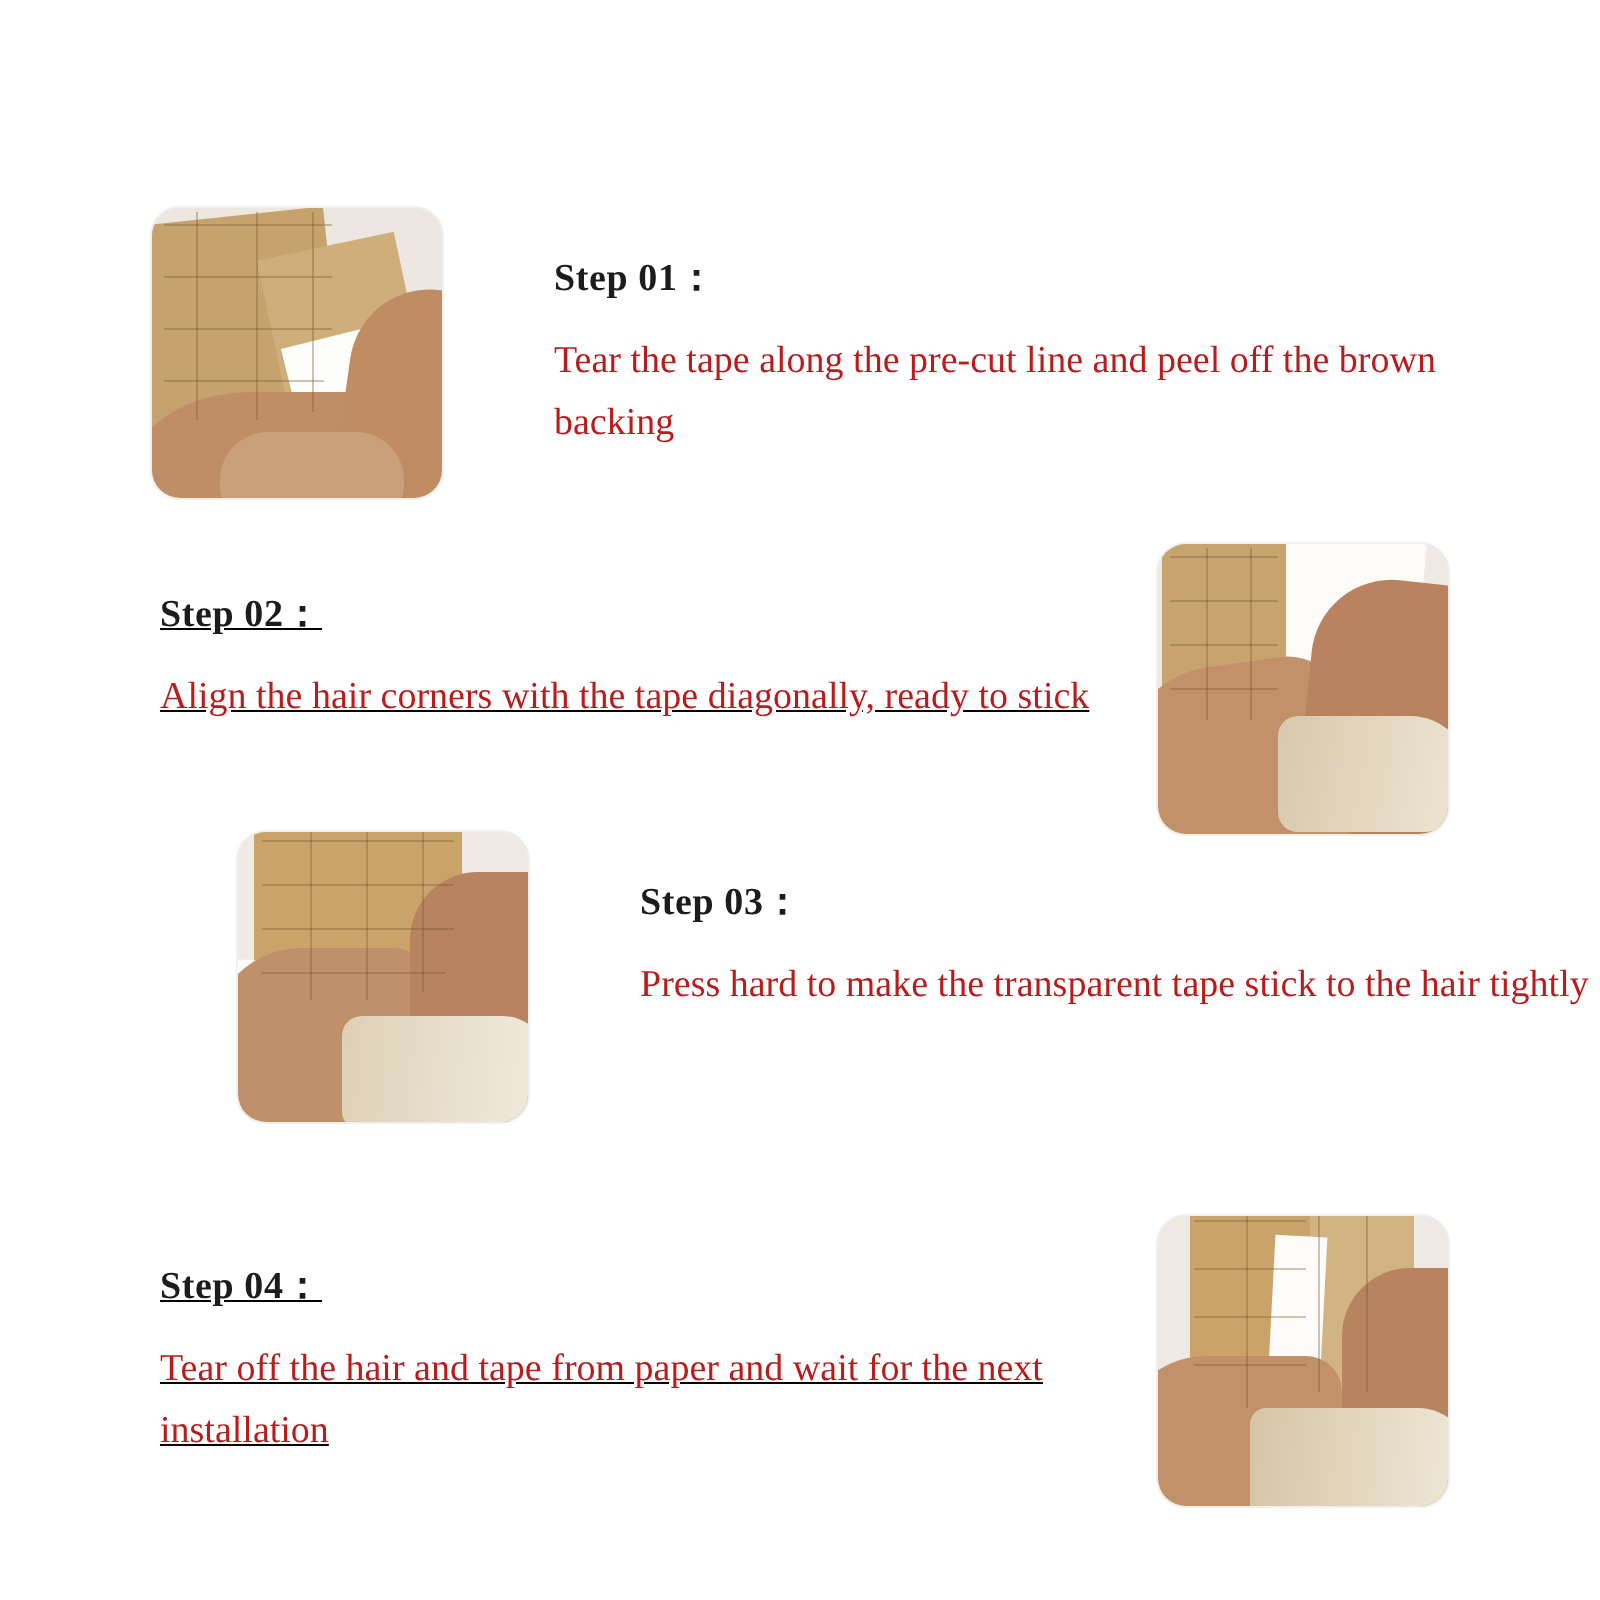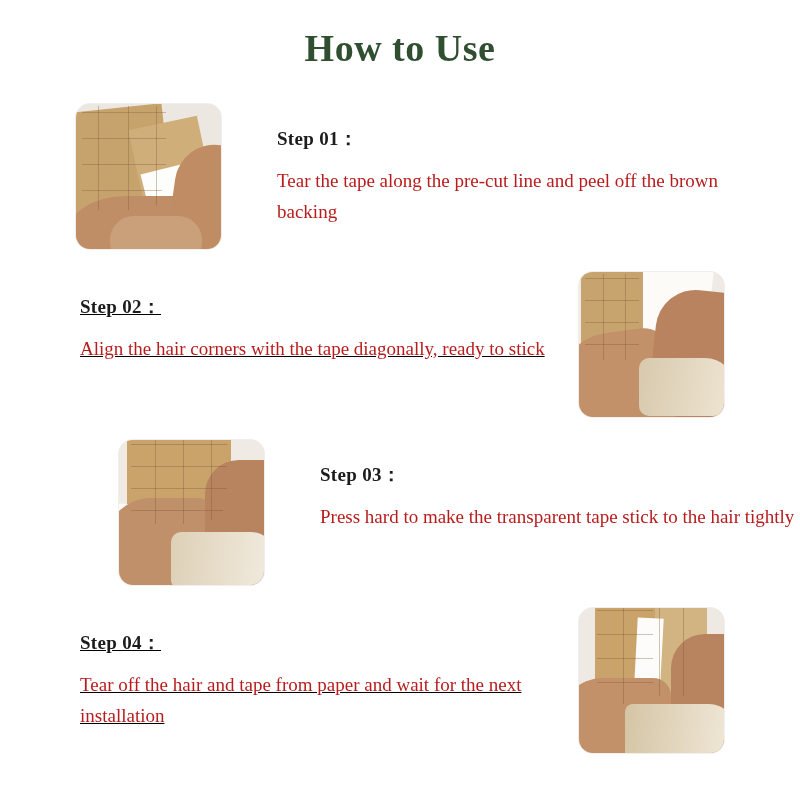--- a/index.html
+++ b/index.html
@@ -73,21 +73,21 @@
     font-size: 19px;
     color: #b91c1c;
     line-height: 1.62;
     margin: 0;
     max-width: 500px;
   }
 
   
   #step1 { left: 76px;  top: 104px; }
   #step2 { left: 76px;  top: 272px; }
-  #step3 { left: 76px;  top: 440px; padding-left: 43px; }
+  #step3 { left: 76px;  top: 416px; padding-left: 43px; }
   #step4 { left: 76px;  top: 608px; }
 
   #step2 .txt, #step4 .txt { text-align: left; }
   #step2, #step4 { width: 648px; justify-content: flex-end; }
   #step2 .txt, #step4 .txt { margin-right: auto; margin-left: 4px; text-decoration: underline; }
 
   
   .photo {
     position: absolute;
     inset: 0;
@@ -139,21 +139,20 @@
   #img4 .wh      { position:absolute; left:56px; top:10px; width:26px; height:104px; background:#fdfcfa; transform:rotate(3deg); }
   #img4 .h1      { position:absolute; left:-20px; top:70px; width:112px; height:96px; background:#c2916a; border-radius:44px 18px 10px 10px; }
   #img4 .h2      { position:absolute; left:92px; top:26px; width:74px; height:126px; background:#b8835f; border-radius:34px 18px 10px 36px; }
   #img4 .hair    { left:46px; top:96px; width:110px; height:56px; background:linear-gradient(95deg,#d5c5a5,#f1e9da); border-radius:8px 26px 20px 8px; }
 </style>
 </head>
 <body>
 
 <div class="page">
 
-  <h1 class="title">How to Use</h1>
 
   <div class="step left-img" id="step1">
     <div class="thumb" id="img1">
       <div class="photo">
         <div class="bg"></div>
         <div class="blk"></div>
         <div class="blk2"></div>
         <div class="wh"></div>
         <div class="h1"></div>
         <div class="h2"></div>

